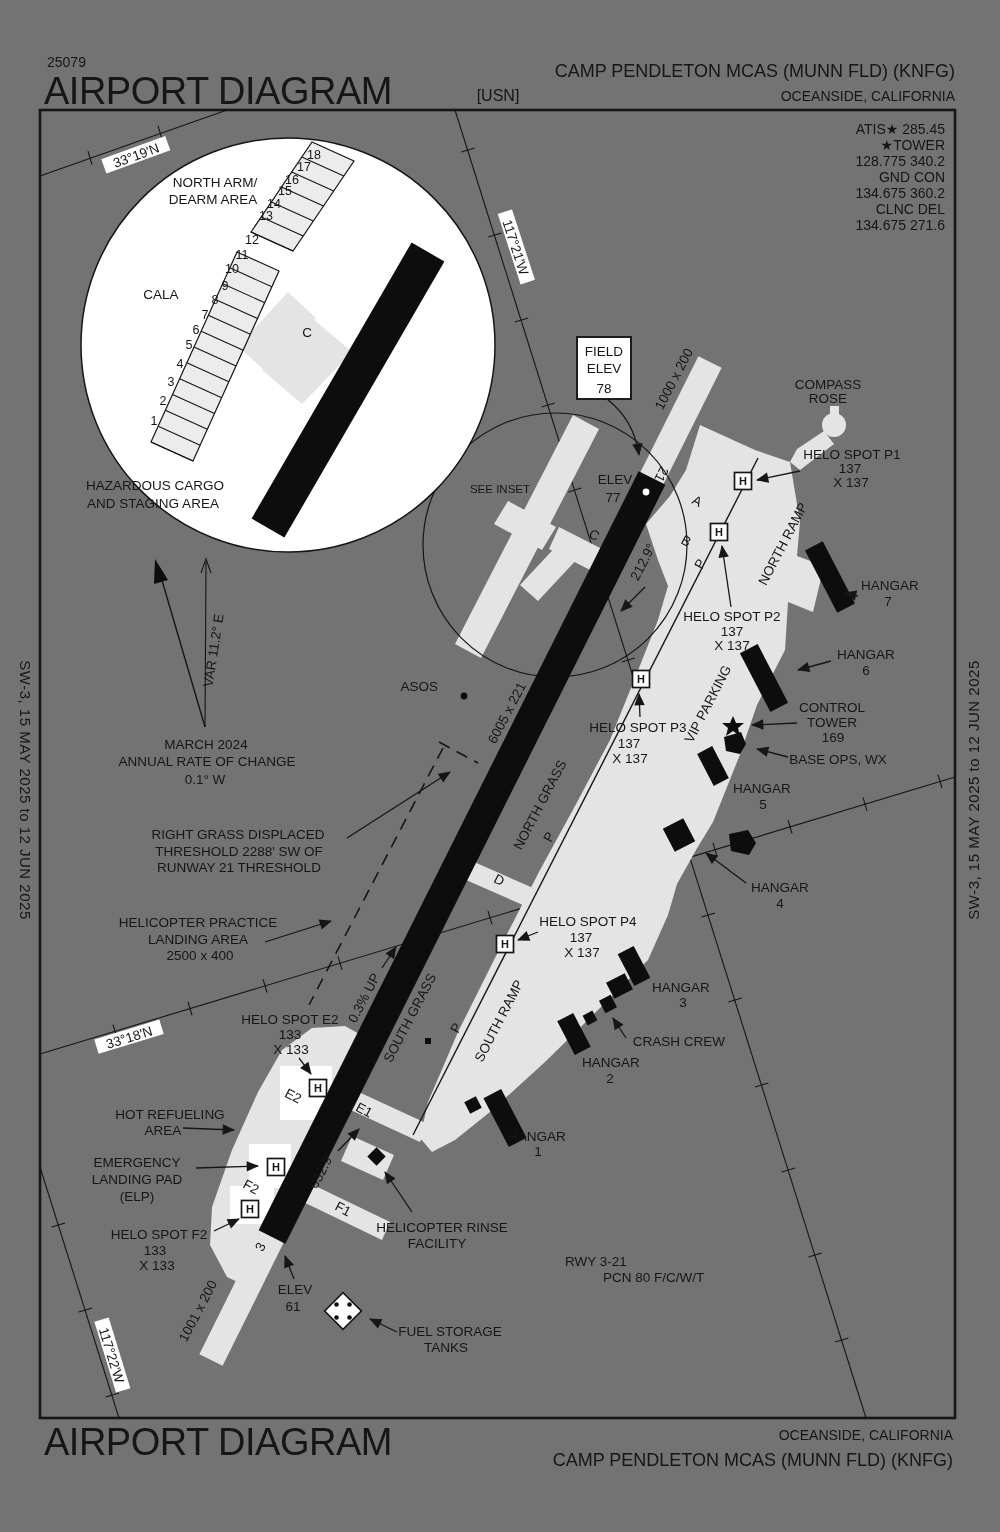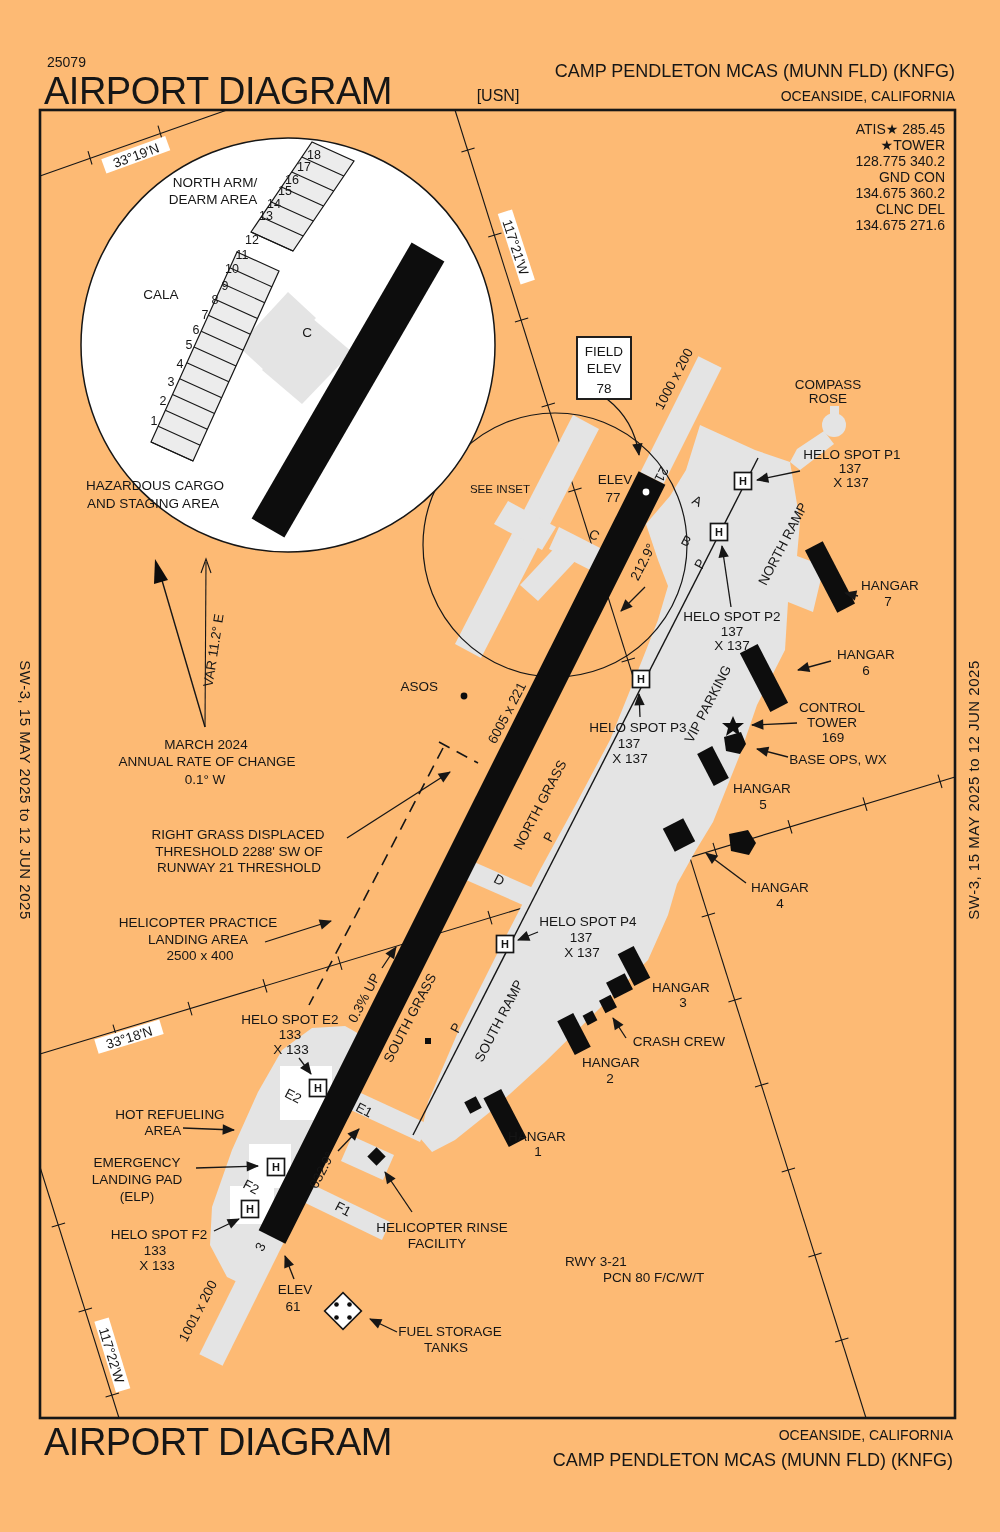--- a/index.html
+++ b/index.html
@@ -1,16 +1,16 @@
 <!DOCTYPE html>
 <html><head>
 <meta charset="utf-8">
 <style>
   html,body{margin:0;padding:0;background:#fff;}
-  #page{position:relative;width:1000px;height:1532px;background:#fdba74;overflow:hidden;}
+  #page{position:relative;width:1000px;height:1532px;background:#737373;overflow:hidden;}
   svg{position:absolute;top:0;left:0;}
   text{font-family:"Liberation Sans",sans-serif;fill:#161616;}
   .t{font-size:13.5px;text-anchor:middle;}
   .tl{font-size:13.5px;text-anchor:start;}
   .te{font-size:13.5px;text-anchor:end;}
   .ts{font-size:11.5px;text-anchor:middle;}
   .num{font-size:12.5px;text-anchor:middle;}
   .hh{font-size:11px;font-weight:bold;text-anchor:middle;}
   .title{font-size:38px;letter-spacing:-.5px;text-anchor:start;}
   .name{font-size:18px;text-anchor:end;}

